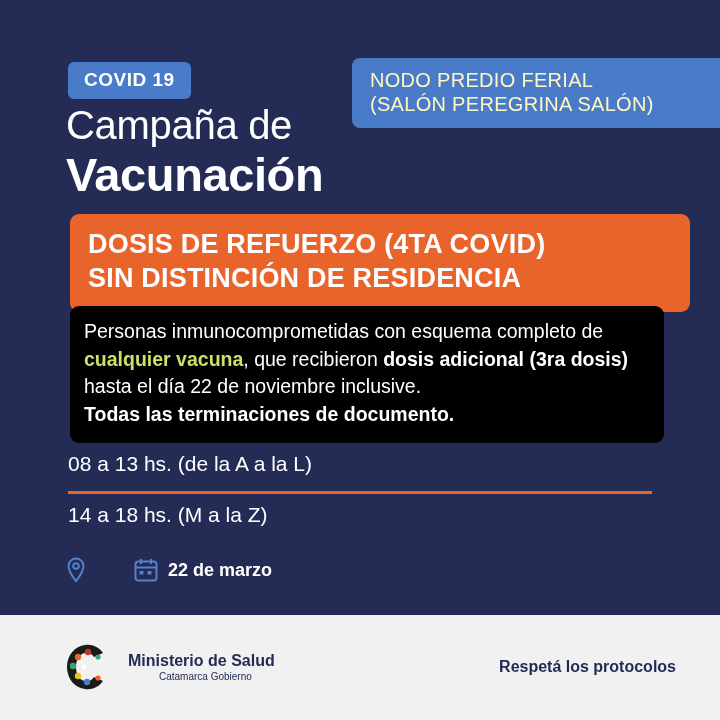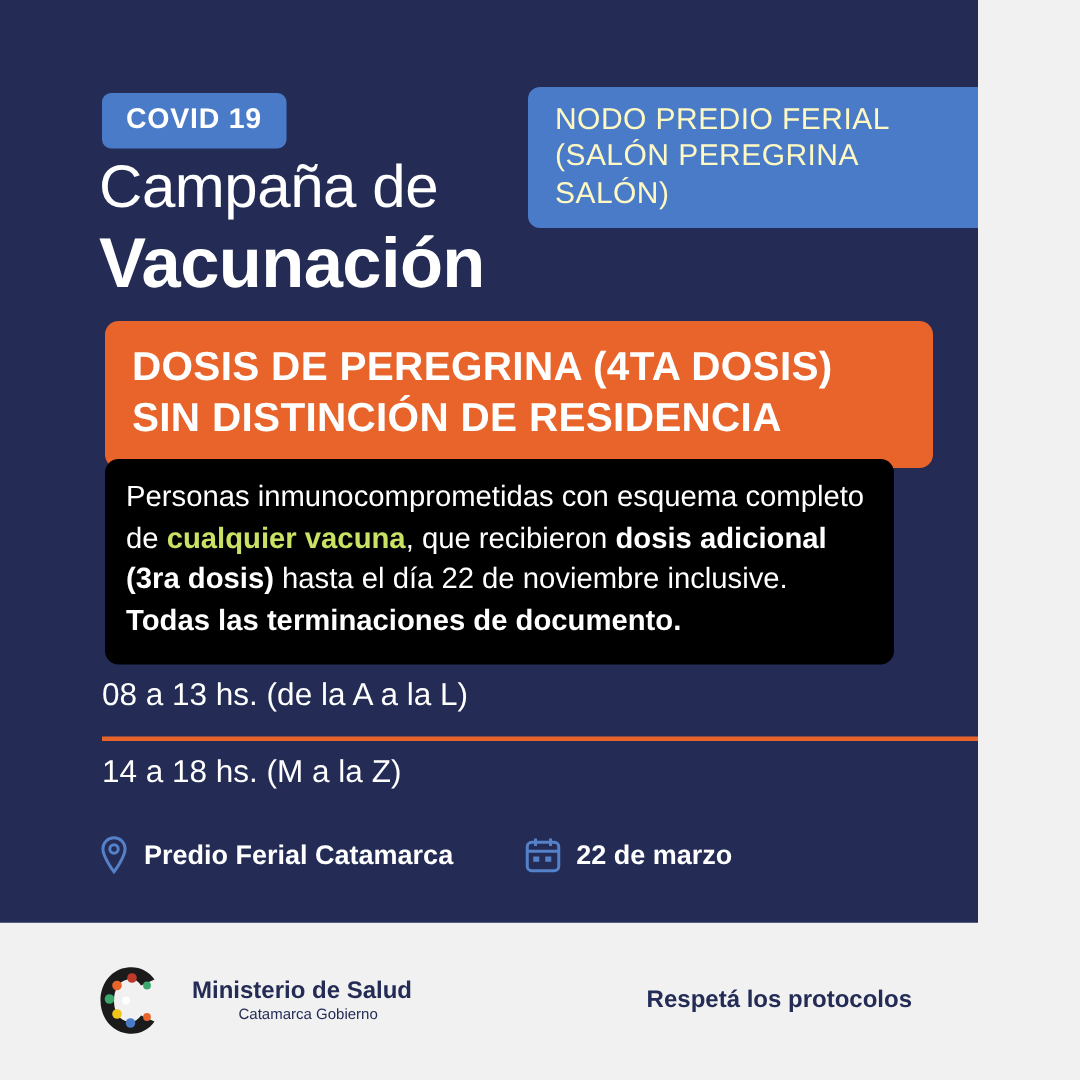--- a/index.html
+++ b/index.html
@@ -8,21 +8,21 @@
   }
   body {
     width: 720px;
     height: 720px;
     font-family: "Liberation Sans", sans-serif;
     background: #f1f1f1;
     overflow: hidden;
   }
   .poster {
     position: relative;
-    width: 652px;
+    width: 720px;
     height: 720px;
     background: #222a54;
     display: flex;
     flex-direction: column;
   }
   .main {
     position: relative;
     flex: 0 0 615px;
     background: #242c56;
     padding: 0;
@@ -186,41 +186,40 @@
 
     <div class="badge-nodo">
       <div>NODO PREDIO FERIAL</div>
       <div>(SALÓN PEREGRINA SALÓN)</div>
     </div>
 
     <div class="title-line1">Campaña de</div>
     <div class="title-line2">Vacunación</div>
 
     <div class="orange-band">
-      <div>DOSIS DE PEREGRINA  (4TA DOSIS)</div>
+      <div>DOSIS DE REFUERZO  (4TA COVID)</div>
       <div>SIN DISTINCIÓN DE RESIDENCIA</div>
     </div>
 
     <div class="blue-box">
       <span>Personas inmunocomprometidas con esquema completo de </span><span class="hl">cualquier vacuna</span><span>, que recibieron </span><b>dosis adicional (3ra dosis)</b><span> hasta el día 22 de noviembre inclusive.</span>
       <div><b>Todas las terminaciones de documento.</b></div>
     </div>
 
     <div class="schedule1">08 a 13 hs. (de la A a la L)</div>
     <div class="divider"></div>
     <div class="schedule2">14 a 18 hs. (M a la Z)</div>
 
     <div class="info-row">
       <span class="icon-pin">
         <svg width="20" height="26" viewBox="0 0 20 26">
           <path d="M10 1.5c-4.1 0-7.4 3.3-7.4 7.4 0 5.6 7.4 15.3 7.4 15.3s7.4-9.7 7.4-15.3c0-4.1-3.3-7.4-7.4-7.4z" fill="none" stroke="#5581c9" stroke-width="2"></path>
           <circle cx="10" cy="9" r="2.8" fill="none" stroke="#5581c9" stroke-width="2"></circle>
         </svg>
       </span>
-      <span class="label">Predio Ferial Catamarca</span>
       <span class="info-gap"></span>
       <span class="icon-cal">
         <svg width="24" height="25" viewBox="0 0 24 25">
           <rect x="1.5" y="3.5" width="21" height="19" rx="3" fill="none" stroke="#5581c9" stroke-width="2"></rect>
           <line x1="1.5" y1="9.5" x2="22.5" y2="9.5" stroke="#5581c9" stroke-width="2"></line>
           <line x1="7" y1="1" x2="7" y2="6" stroke="#5581c9" stroke-width="2"></line>
           <line x1="17" y1="1" x2="17" y2="6" stroke="#5581c9" stroke-width="2"></line>
           <rect x="5.5" y="13" width="4" height="3.5" fill="#5581c9"></rect>
           <rect x="13.5" y="13" width="4" height="3.5" fill="#5581c9"></rect>
         </svg>

